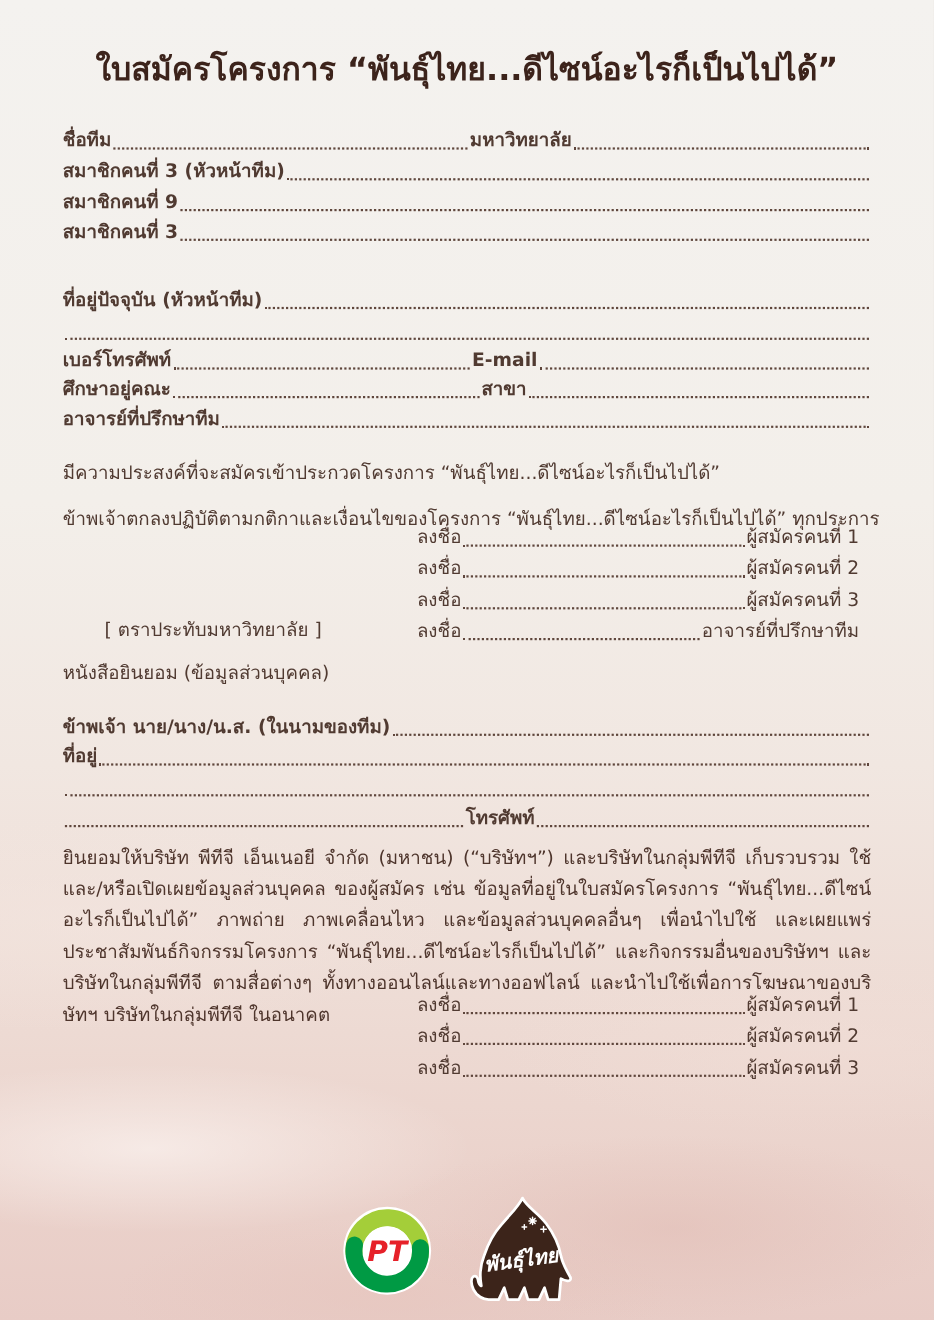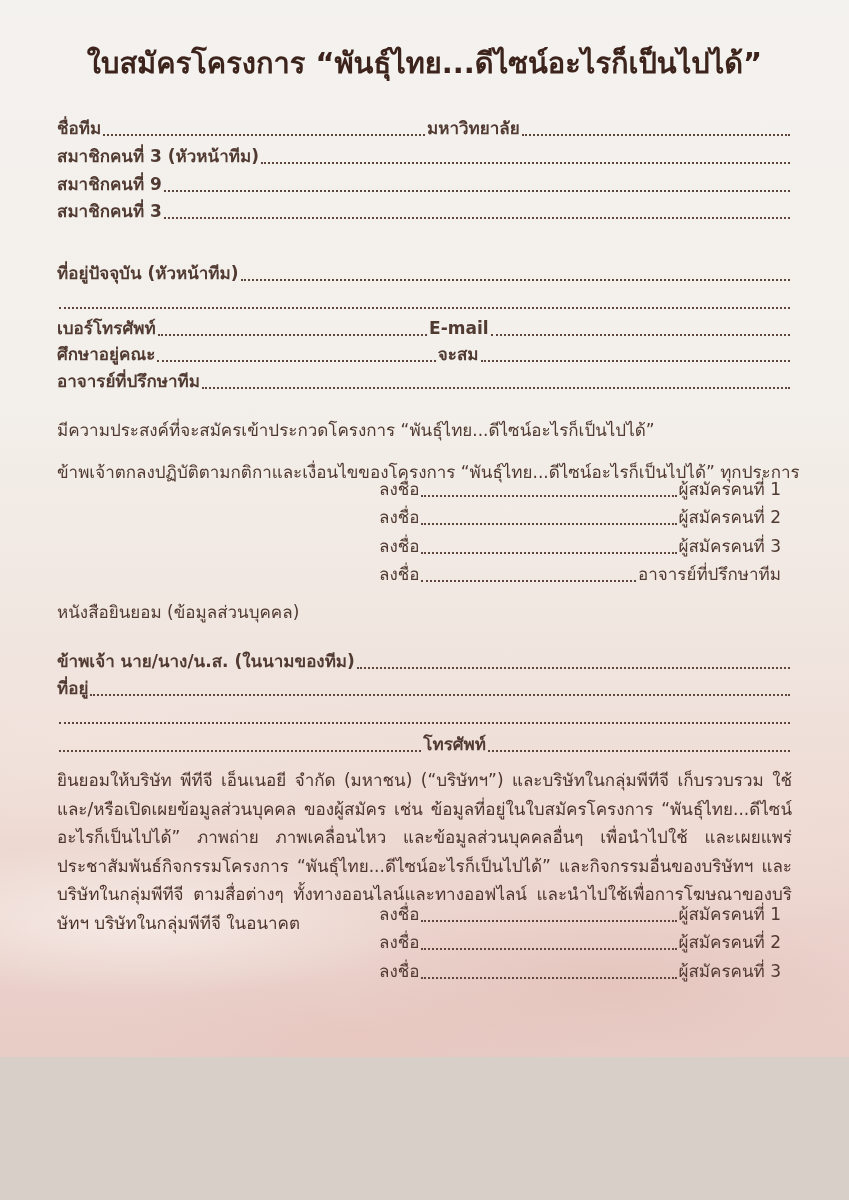--- a/index.html
+++ b/index.html
@@ -1,18 +1,18 @@
 <!DOCTYPE html>
 <html><head>
 <meta charset="utf-8">
 <style>
   html,body{margin:0;padding:0;background:#d8cfc9;}
   .page{
     position:relative;
-    width:849px;height:1057px;
+    width:849px;height:1200px;
     margin:0 auto;
     overflow:hidden;
     font-family:"DejaVu Sans","Liberation Sans",sans-serif;
     color:#503a31;
     background:
       radial-gradient(420px 110px at 16% 87%, rgba(255,252,250,.55), transparent 70%),
       radial-gradient(380px 120px at 72% 93%, rgba(223,184,176,.45), transparent 70%),
       radial-gradient(360px 100px at 42% 98%, rgba(230,196,188,.55), transparent 70%),
       radial-gradient(430px 120px at 88% 79%, rgba(241,222,215,.5), transparent 70%),
       radial-gradient(500px 140px at 8% 70%, rgba(244,230,224,.5), transparent 70%),
@@ -100,21 +100,21 @@
   </div>
   <div class="row" style="top:316px">
     <span class="lbl">เบอร์โทรศัพท์</span>
     <span class="dots f09"></span>
     <span class="lbl">E-mail</span>
     <span class="dots"></span>
   </div>
   <div class="row" style="top:342px">
     <span class="lbl">ศึกษาอยู่คณะ</span>
     <span class="dots f09"></span>
-    <span class="lbl">จะสม</span>
+    <span class="lbl">สาขา</span>
     <span class="dots"></span>
   </div>
   <div class="row" style="top:369px">
     <span class="lbl">อาจารย์ที่ปรึกษาทีม</span>
     <span class="dots"></span>
   </div>
 
   <div class="plain" style="top:419px">มีความประสงค์ที่จะสมัครเข้าประกวดโครงการ “พันธุ์ไทย...ดีไซน์อะไรก็เป็นไปได้”</div>
   <div class="plain" style="top:461px">ข้าพเจ้าตกลงปฏิบัติตามกติกาและเงื่อนไขของโครงการ “พันธุ์ไทย...ดีไซน์อะไรก็เป็นไปได้” ทุกประการ</div>
 
@@ -126,20 +126,21 @@
   <div class="sigrow" style="top:505px">
     <span class="lbl">ลงชื่อ</span>
     <span class="dots"></span>
     <span class="lbl">ผู้สมัครคนที่ 2</span>
   </div>
   <div class="sigrow" style="top:534px">
     <span class="lbl">ลงชื่อ</span>
     <span class="dots"></span>
     <span class="lbl">ผู้สมัครคนที่ 3</span>
   </div>
+  <div class="stamp">[ ตราประทับมหาวิทยาลัย ]</div>
   <div class="sigrow" style="top:562px">
     <span class="lbl">ลงชื่อ</span>
     <span class="dots"></span>
     <span class="lbl">อาจารย์ที่ปรึกษาทีม</span>
   </div>
 
   <div class="plain" style="top:601px">หนังสือยินยอม (ข้อมูลส่วนบุคคล)</div>
   <div class="row" style="top:649px">
     <span class="lbl">ข้าพเจ้า นาย/นาง/น.ส. (ในนามของทีม)</span>
     <span class="dots"></span>

